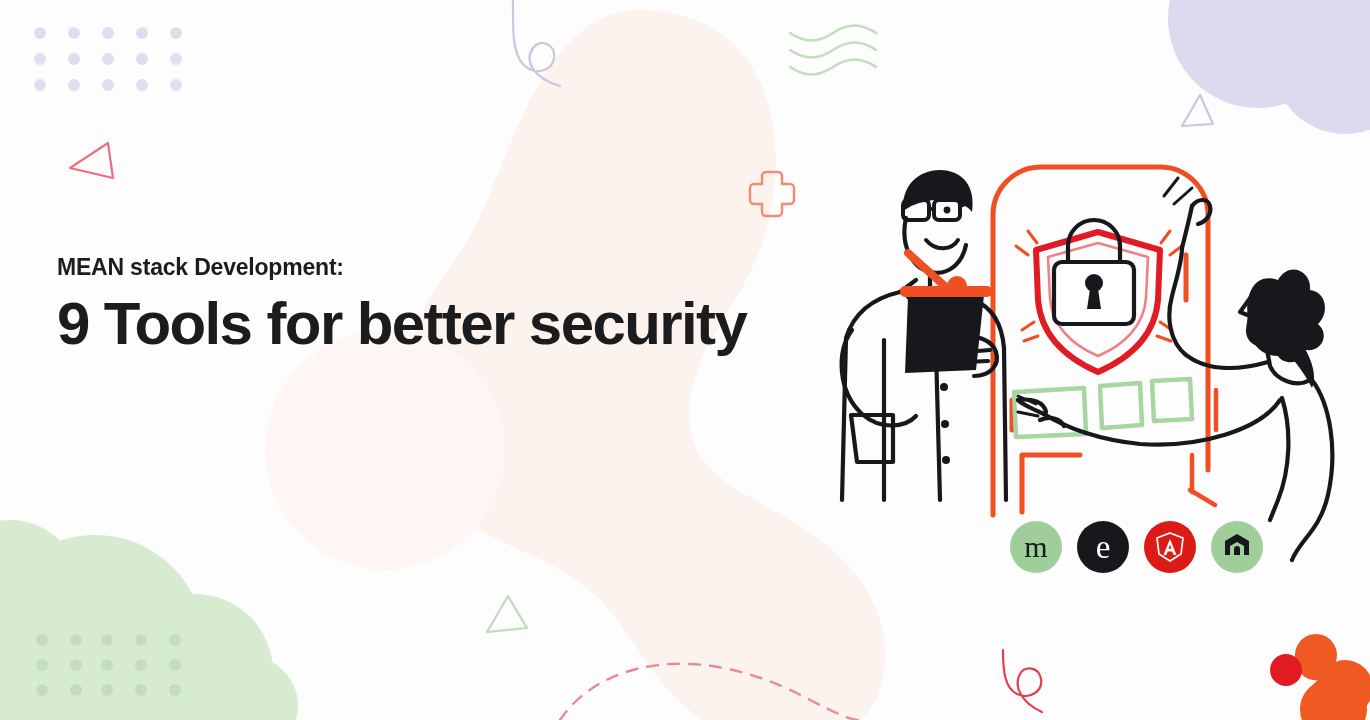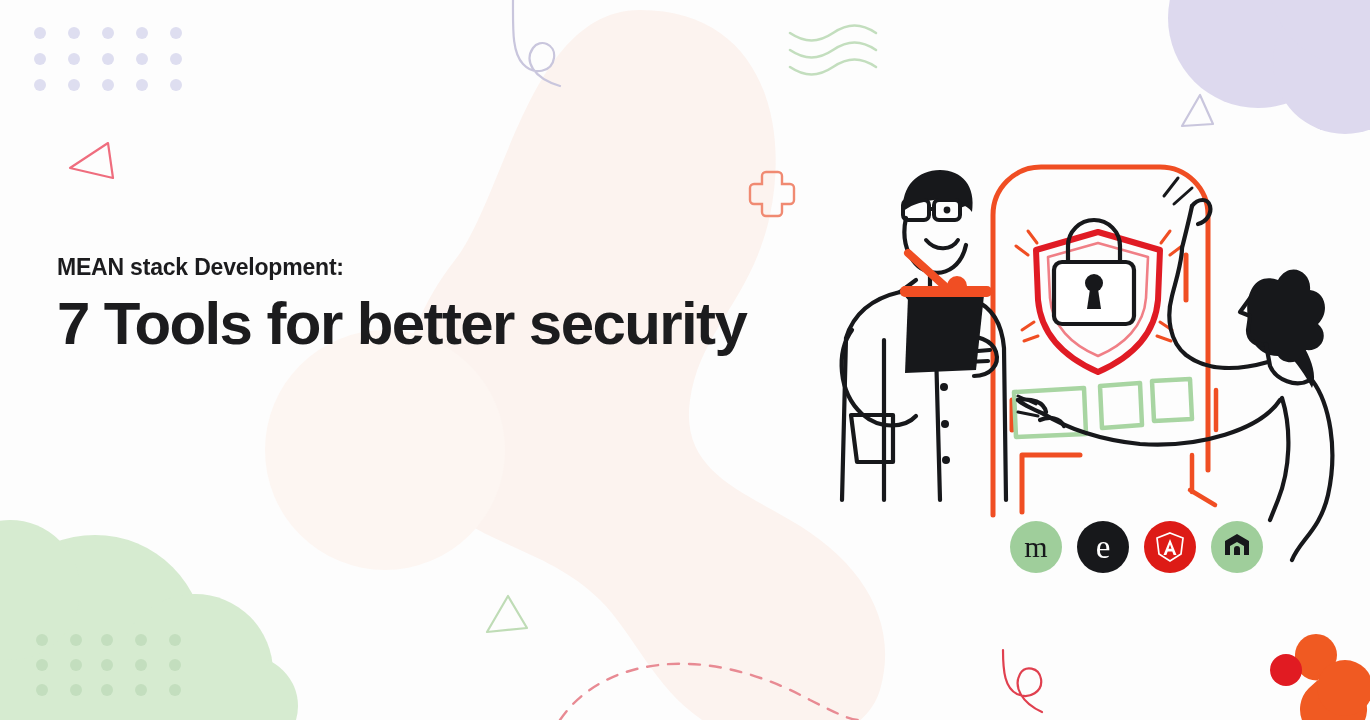--- a/index.html
+++ b/index.html
@@ -301,21 +301,21 @@
     <g stroke="#17181b" stroke-width="3" stroke-linecap="round" fill="none">
       <path d="M1164 196 l14 -18"></path>
         <path d="M1174 204 l18 -16"></path>
       <path d="M1036 404 l-18 -8"></path>
         <path d="M1038 416 l-20 -4"></path>
     </g>
   </svg>
 
   <div id="text-block">
     <div id="eyebrow">MEAN stack Development:</div>
-    <h1 id="headline">7 Tools for better security</h1>
+    <h1 id="headline">9 Tools for better security</h1>
   </div>
 
   <div id="tech-badges">
 
     <div class="badge badge-mongodb">
       <span class="badge-letter">m</span>
     </div>
 
     <div class="badge badge-express">
       <span class="badge-letter">e</span>

